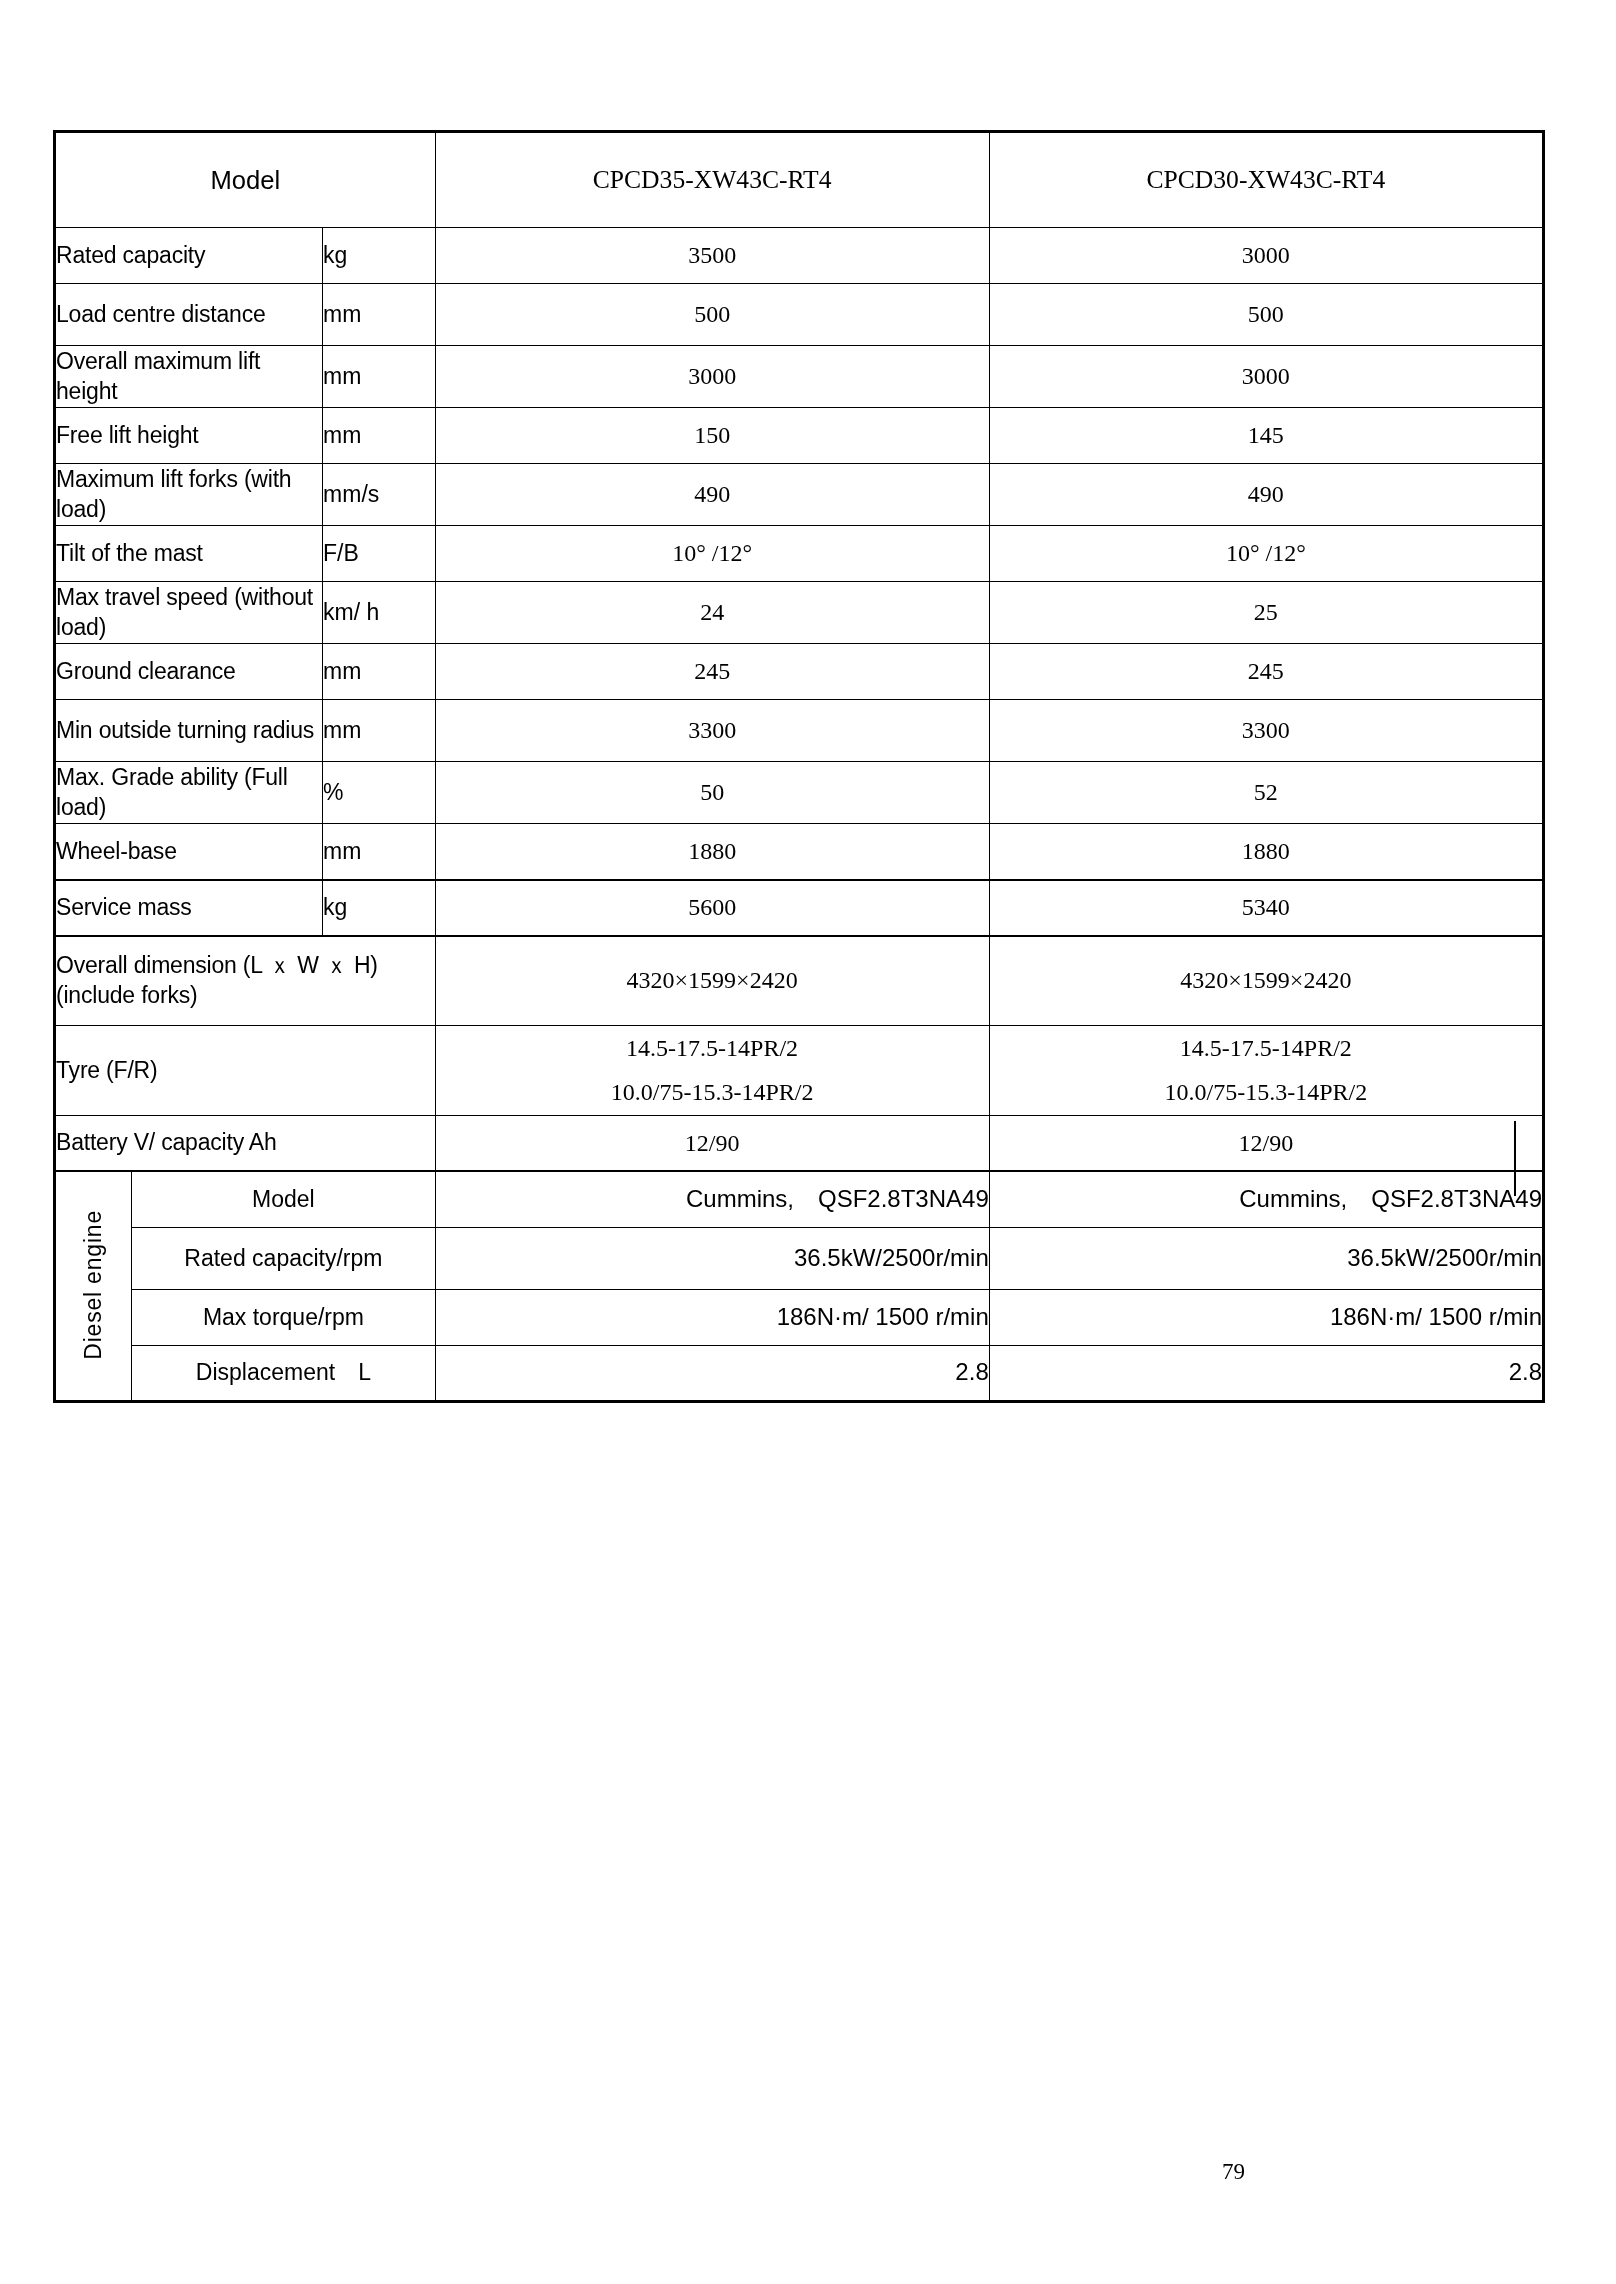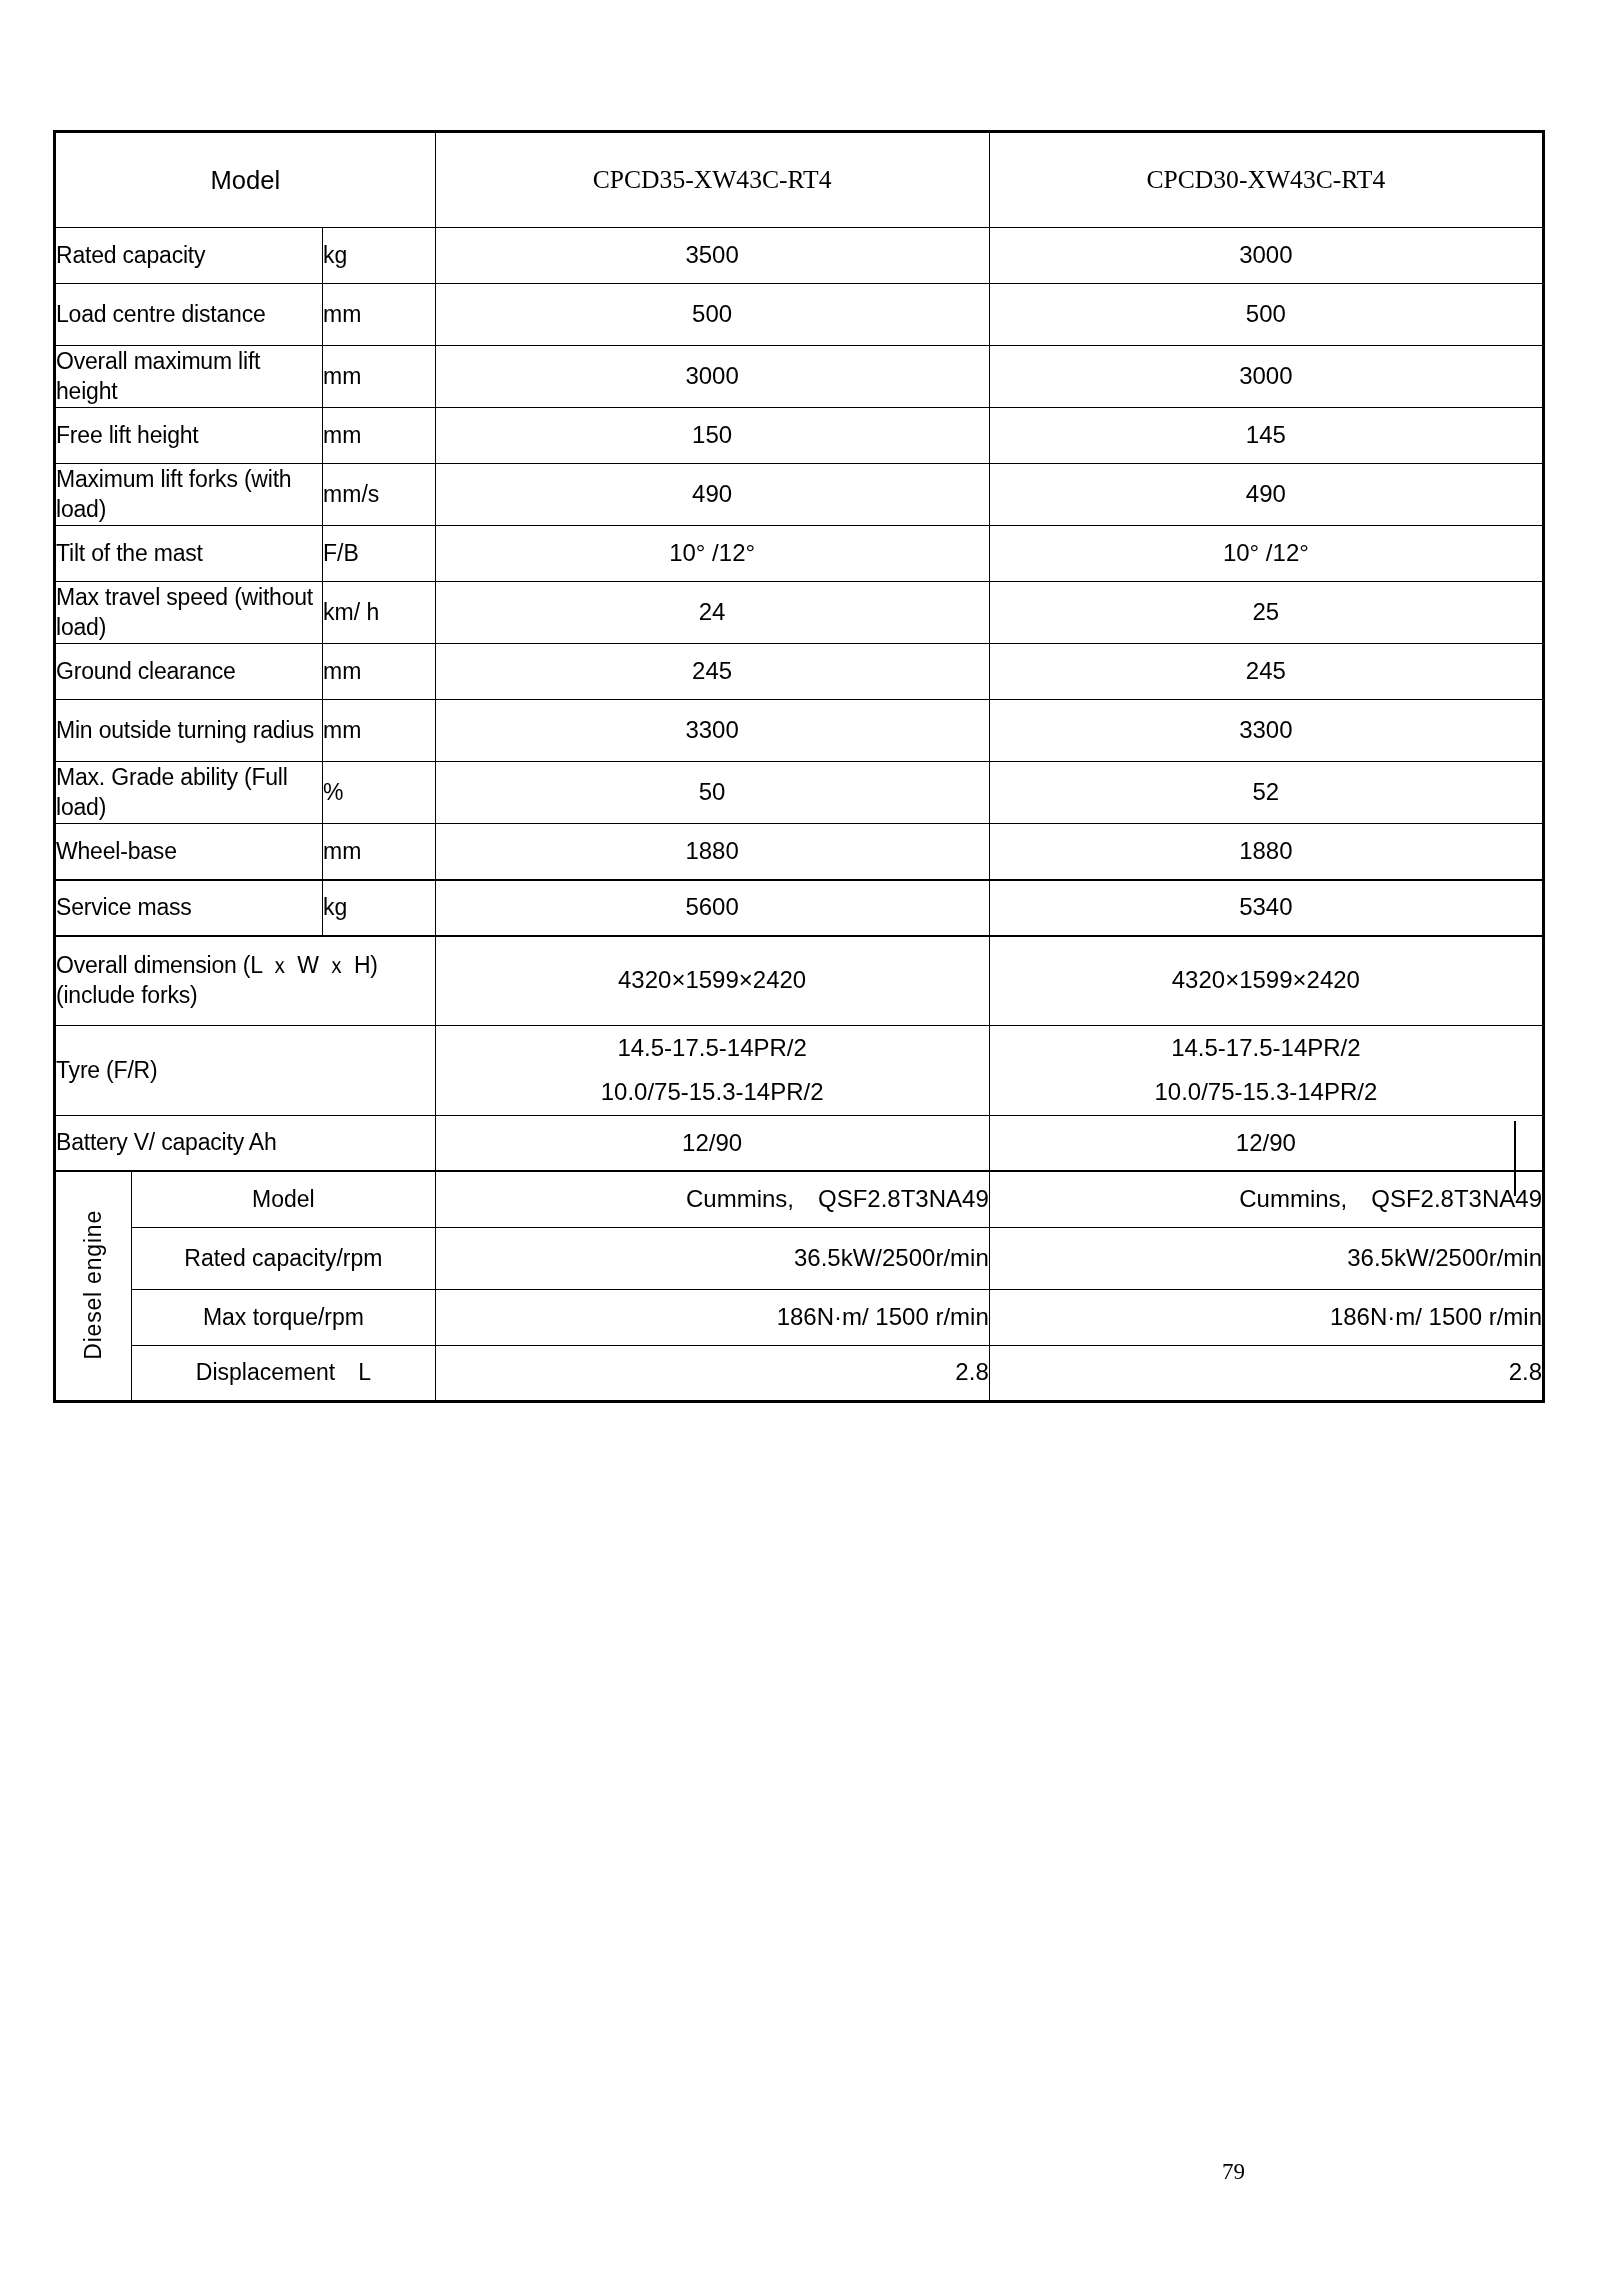--- a/index.html
+++ b/index.html
@@ -67,21 +67,21 @@
     font-family: "Liberation Sans", sans-serif;
     font-size: 23px;
     line-height: 1.22;
     text-align: left;
     padding: 7.7px 3.1px 7.7px 1.5px;
   }
   .unit-narrow { padding-left: 0; }
 
   
   .val {
-    font-family: Liberation Sans, sans-serif;
+    font-family: Liberation Serif, serif;
     font-size: 24px;
     line-height: 1.45;
     text-align: center;
     padding: 11px 4.6px;
   }
   .val-sans {
     font-family: "Liberation Sans", sans-serif;
     font-size: 24px;
     line-height: 1.45;
     text-align: right;

